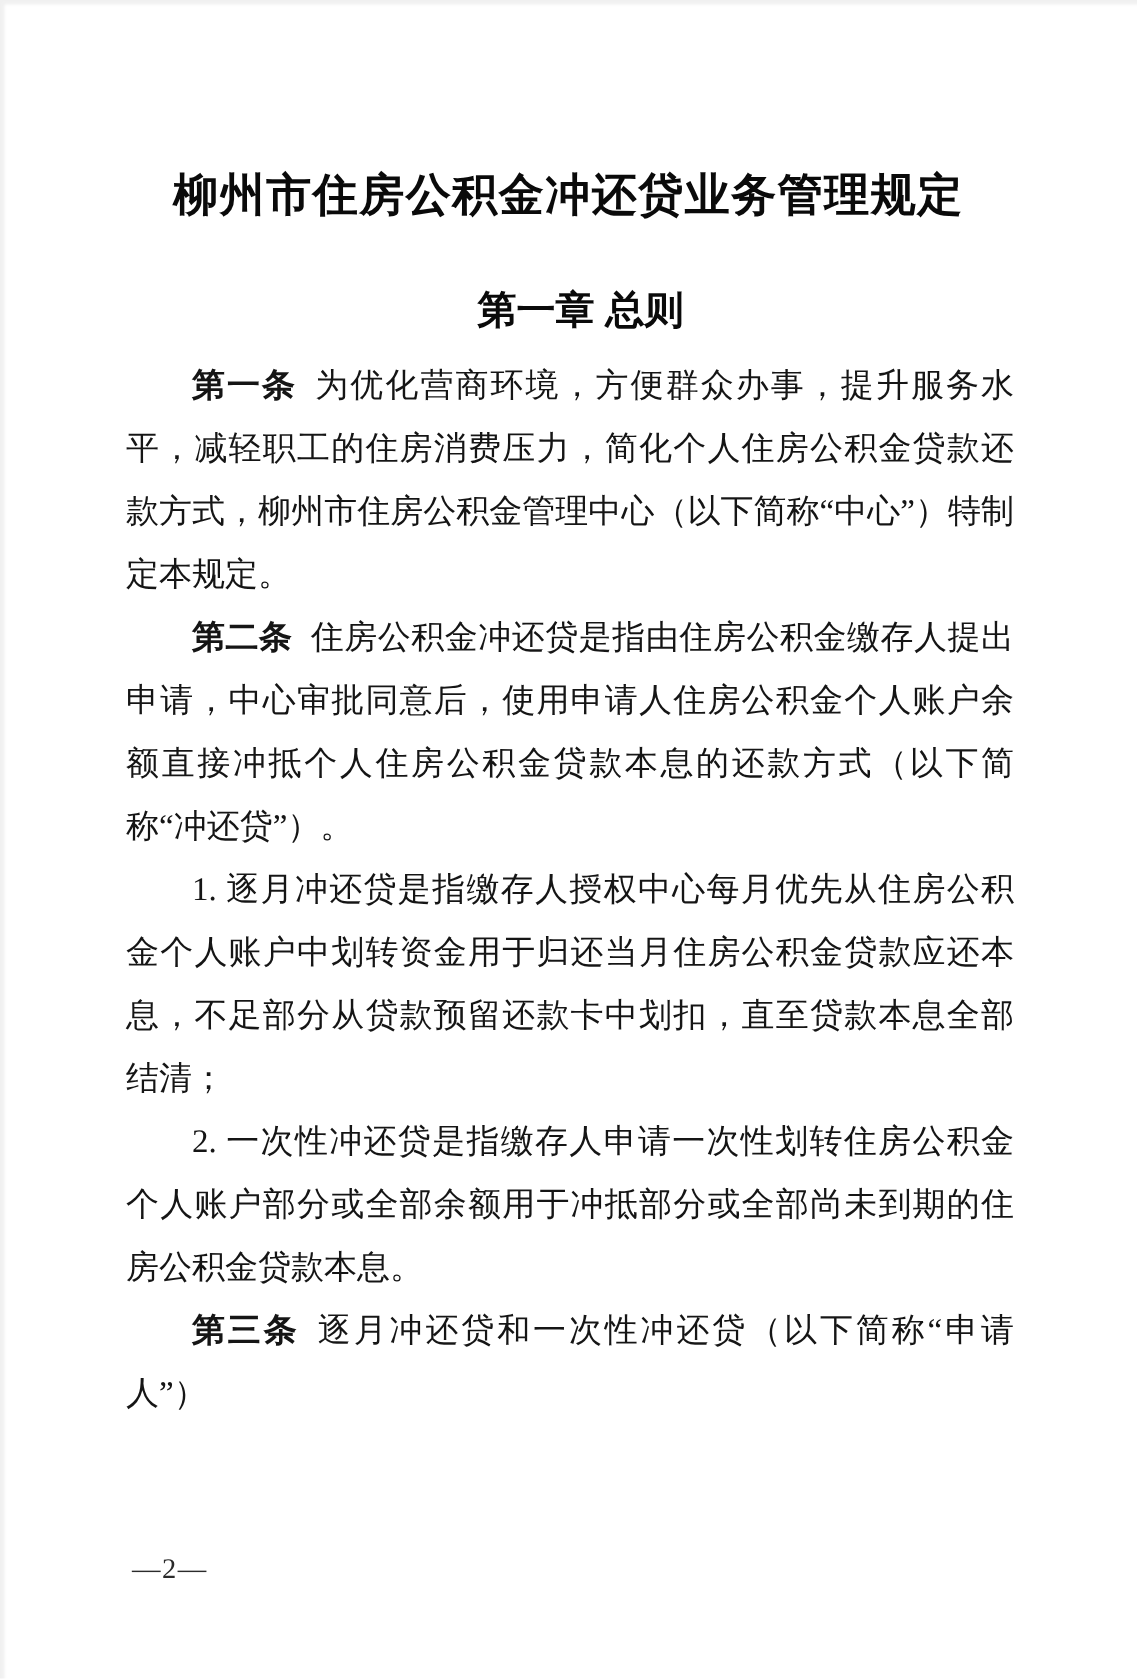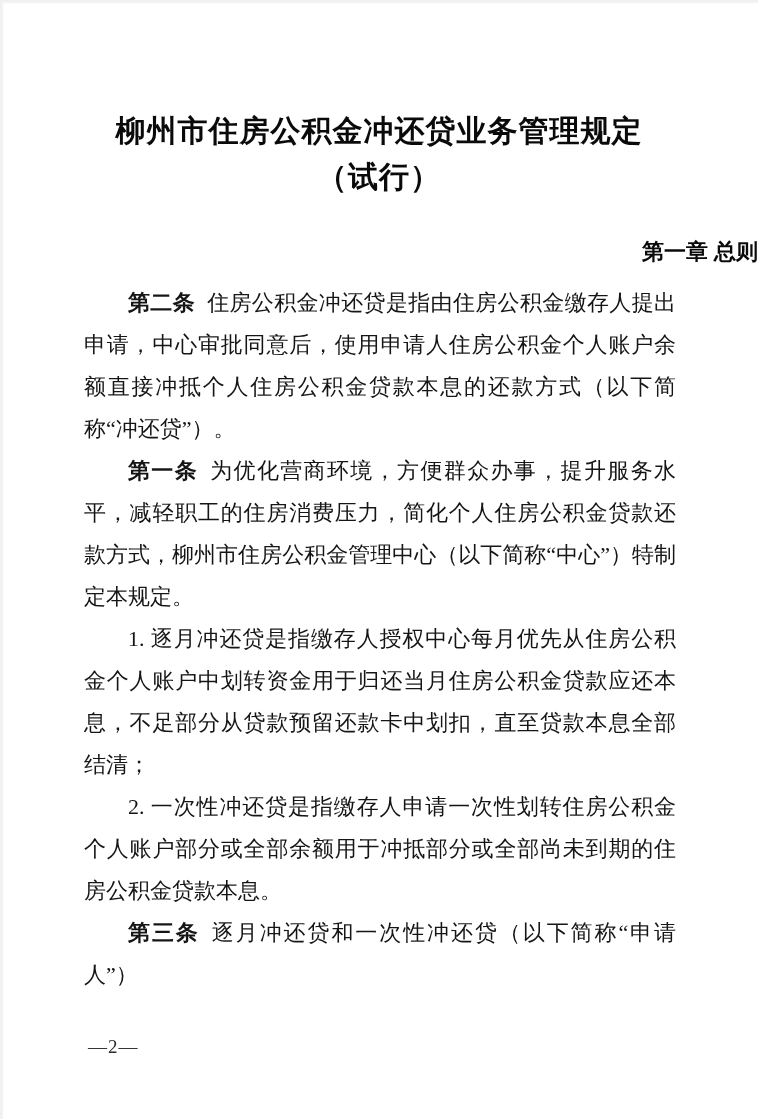--- a/index.html
+++ b/index.html
@@ -21,24 +21,24 @@
     margin: 108px 40px 0;
     text-align: center;
     font-weight: bold;
     font-size: 30px;
     line-height: 46px;
     letter-spacing: 1px;
     color: #0a0a0a;
   }
   .chapter-heading {
     margin-top: 38px;
-    text-align: right;
+    text-align: center;
     font-family: "Liberation Sans", sans-serif;
     font-weight: bold;
-    font-size: 22px;
+    font-size: 26px;
     line-height: 28px;
     color: #0a0a0a;
     white-space: pre-wrap;
     margin-left: 16px;
   }
   .content {
     margin: 16px 82px 0 84px;
     font-size: 22px;
     line-height: 42px;
     text-align: justify;
@@ -64,28 +64,27 @@
     letter-spacing: 1px;
   }
 </style>
 </head>
 <body>
 
 <div class="page">
 
   <div class="doc-title">
     <div>柳州市住房公积金冲还贷业务管理规定</div>
-    <div>（试行）</div>
   </div>
 
   <div class="chapter-heading">第一章 总则</div>
 
   <div class="content">
+    <p><span class="lead">第一条</span><span>为优化营商环境，方便群众办事，提升服务水平，减轻职工的住房消费压力，简化个人住房公积金贷款还款方式，柳州市住房公积金管理中心（以下简称“中心”）特制定本规定。</span></p>
     <p><span class="lead">第二条</span><span>住房公积金冲还贷是指由住房公积金缴存人提出申请，中心审批同意后，使用申请人住房公积金个人账户余额直接冲抵个人住房公积金贷款本息的还款方式（以下简称“冲还贷”）。</span></p>
-    <p><span class="lead">第一条</span><span>为优化营商环境，方便群众办事，提升服务水平，减轻职工的住房消费压力，简化个人住房公积金贷款还款方式，柳州市住房公积金管理中心（以下简称“中心”）特制定本规定。</span></p>
     <p><span class="lead"></span><span>1. 逐月冲还贷是指缴存人授权中心每月优先从住房公积金个人账户中划转资金用于归还当月住房公积金贷款应还本息，不足部分从贷款预留还款卡中划扣，直至贷款本息全部结清；</span></p>
     <p><span class="lead"></span><span>2. 一次性冲还贷是指缴存人申请一次性划转住房公积金个人账户部分或全部余额用于冲抵部分或全部尚未到期的住房公积金贷款本息。</span></p>
     <p><span class="lead">第三条</span><span>逐月冲还贷和一次性冲还贷（以下简称“申请人”）</span></p>
   </div>
 
   <div class="page-number">—2—</div>
 
 </div>
 
 </body></html>

